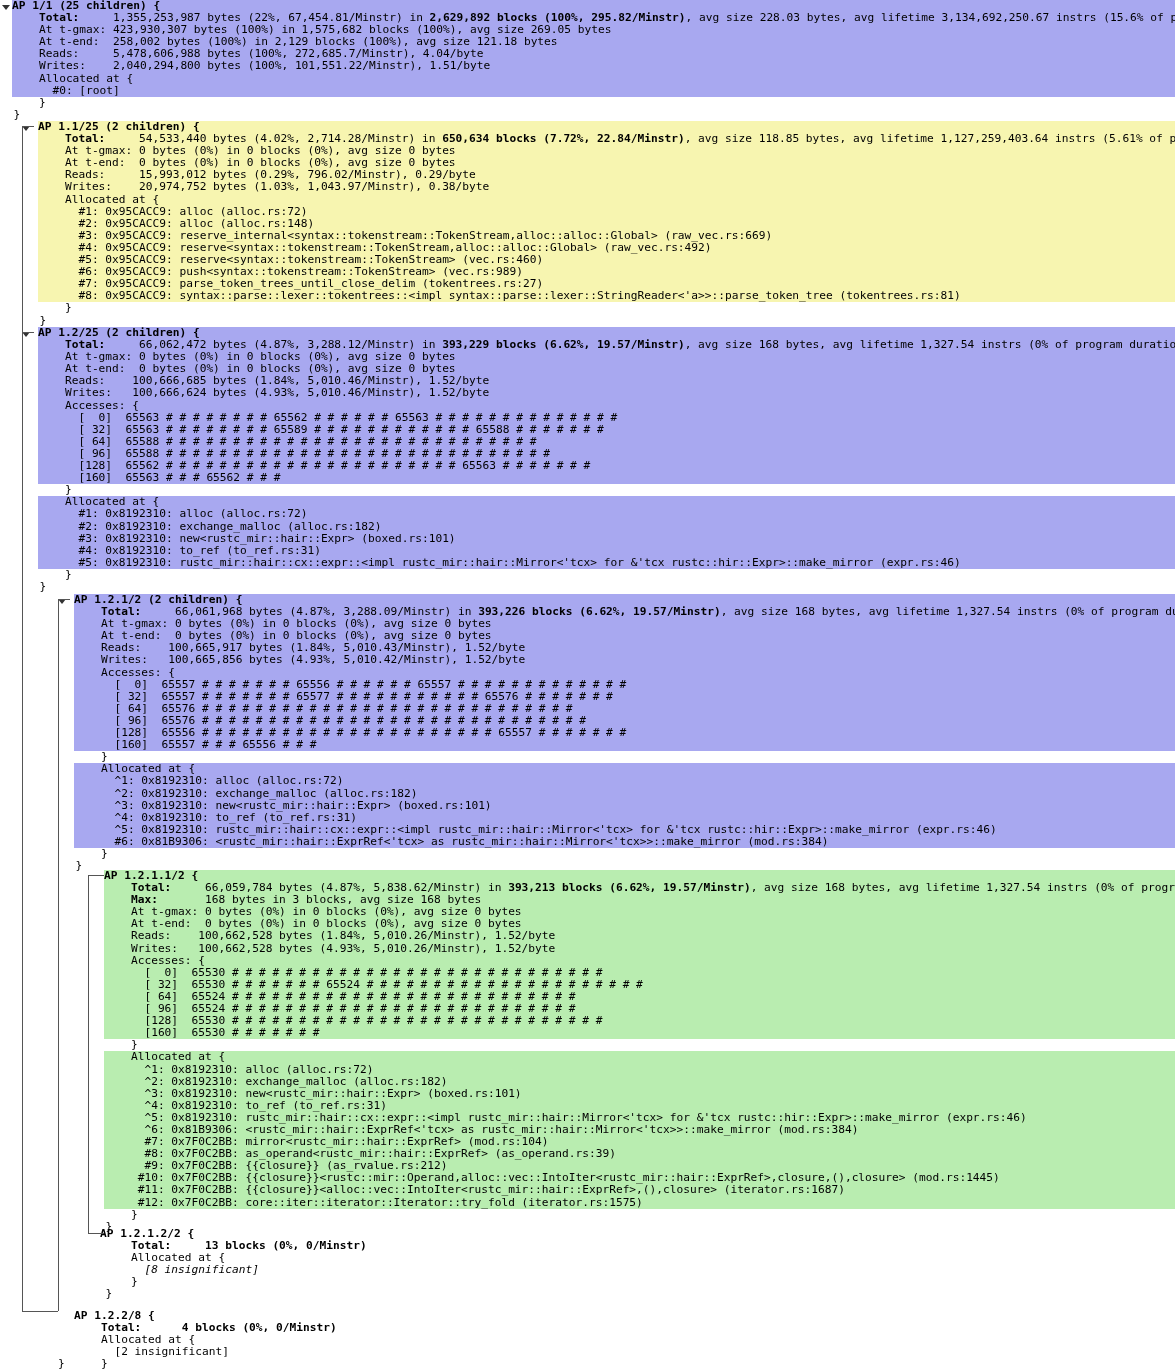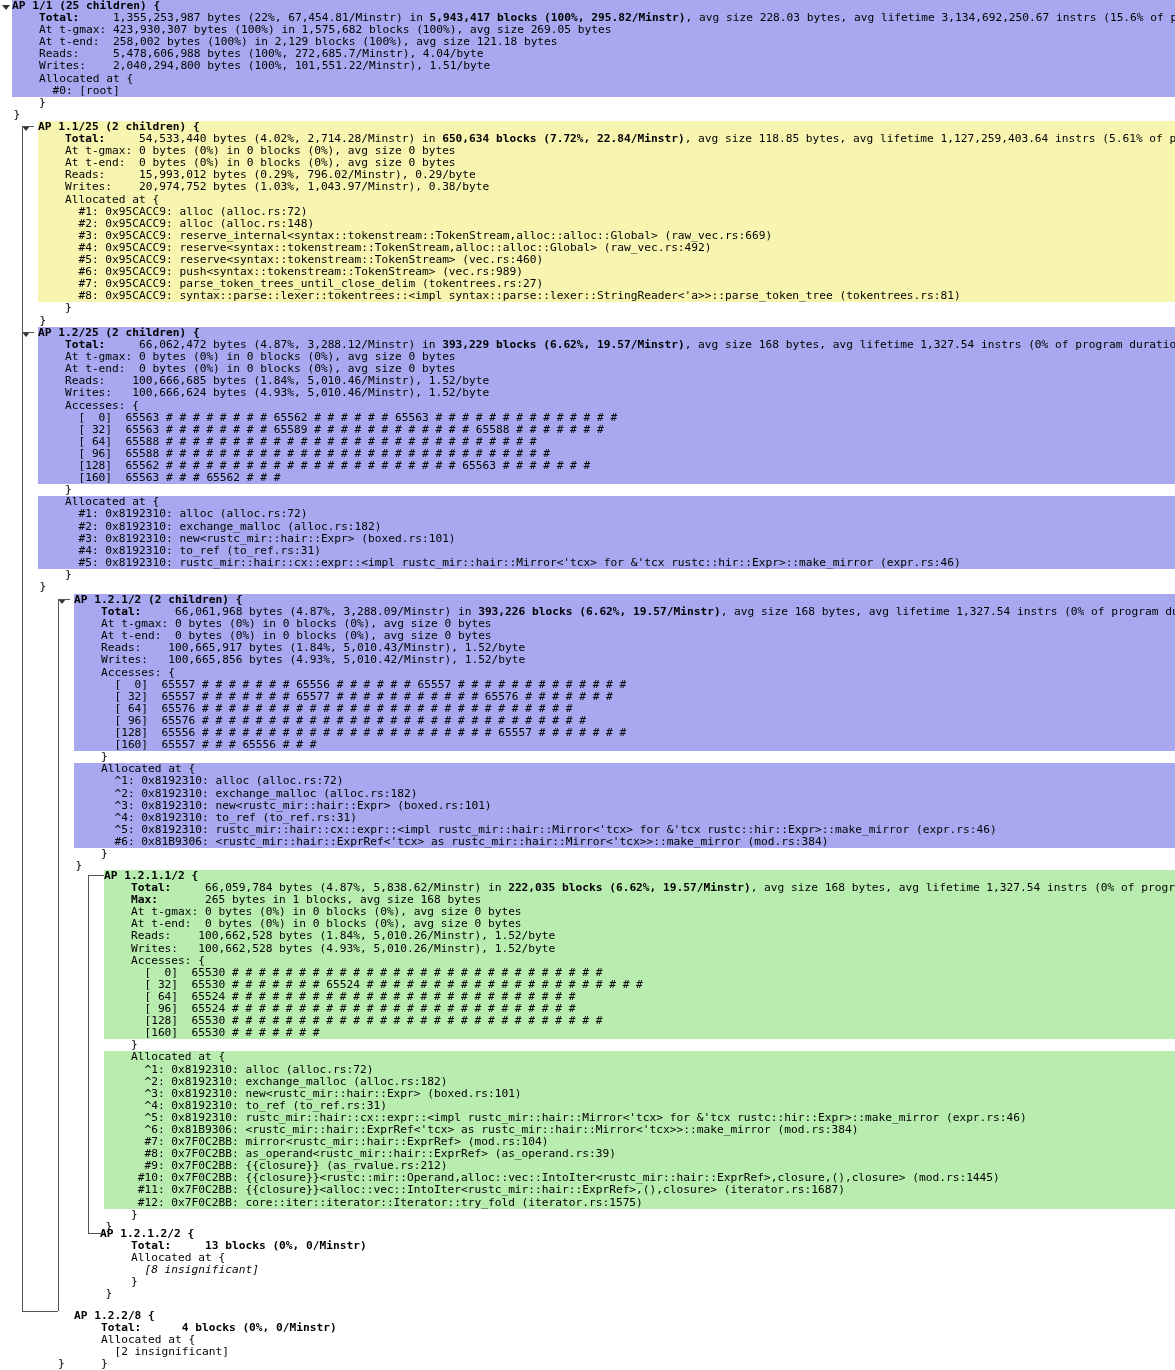--- a/index.html
+++ b/index.html
@@ -27,21 +27,21 @@
   .block{position:absolute;}
 </style>
 </head>
 <body>
 
 <div class="page">
 
   <div class="block" style="left:0px;top:0px;">
     <div class="tri down" style="position:absolute;left:2px;top:5px;"></div>
     <div class="line hl-blue b" style="margin-left:12px;">AP 1/1 (25 children) {</div>
-    <div class="line hl-blue" style="margin-left:12px;"><span class="b">    Total:  </span><span>   1,355,253,987 bytes (22%, 67,454.81/Minstr) in </span><span class="b">5,943,417 blocks (100%, 295.82/Minstr)</span><span>, avg size 228.03 bytes, avg lifetime 3,134,692,250.67 instrs (15.6% of program duration)</span></div>
+    <div class="line hl-blue" style="margin-left:12px;"><span class="b">    Total:  </span><span>   1,355,253,987 bytes (22%, 67,454.81/Minstr) in </span><span class="b">2,629,892 blocks (100%, 295.82/Minstr)</span><span>, avg size 228.03 bytes, avg lifetime 3,134,692,250.67 instrs (15.6% of program duration)</span></div>
     <div class="line hl-blue" style="margin-left:12px;">    At t-gmax: 423,930,307 bytes (100%) in 1,575,682 blocks (100%), avg size 269.05 bytes</div>
     <div class="line hl-blue" style="margin-left:12px;">    At t-end:  258,002 bytes (100%) in 2,129 blocks (100%), avg size 121.18 bytes</div>
     <div class="line hl-blue" style="margin-left:12px;">    Reads:     5,478,606,988 bytes (100%, 272,685.7/Minstr), 4.04/byte</div>
     <div class="line hl-blue" style="margin-left:12px;">    Writes:    2,040,294,800 bytes (100%, 101,551.22/Minstr), 1.51/byte</div>
     <div class="line hl-blue" style="margin-left:12px;">    Allocated at {</div>
     <div class="line hl-blue" style="margin-left:12px;">      #0: [root]</div>
     <div class="line" style="margin-left:12px;">    }</div>
     <div class="line" style="margin-left:0px;">  }</div>
   </div>
 
@@ -114,22 +114,22 @@
     <div class="line hl-blue" style="margin-left:16px;">      ^3: 0x8192310: new&lt;rustc_mir::hair::Expr&gt; (boxed.rs:101)</div>
     <div class="line hl-blue" style="margin-left:16px;">      ^4: 0x8192310: to_ref (to_ref.rs:31)</div>
     <div class="line hl-blue" style="margin-left:16px;">      ^5: 0x8192310: rustc_mir::hair::cx::expr::&lt;impl rustc_mir::hair::Mirror&lt;'tcx&gt; for &amp;'tcx rustc::hir::Expr&gt;::make_mirror (expr.rs:46)</div>
     <div class="line hl-blue" style="margin-left:16px;">      #6: 0x81B9306: &lt;rustc_mir::hair::ExprRef&lt;'tcx&gt; as rustc_mir::hair::Mirror&lt;'tcx&gt;&gt;::make_mirror (mod.rs:384)</div>
     <div class="line" style="margin-left:16px;">    }</div>
     <div class="line" style="margin-left:4px;">  }</div>
   </div>
 
   <div class="block" style="left:88px;top:870px;">
     <div class="line hl-green b" style="margin-left:16px;">AP 1.2.1.1/2 {</div>
-    <div class="line hl-green" style="margin-left:16px;"><span class="b">    Total:  </span><span>   66,059,784 bytes (4.87%, 5,838.62/Minstr) in </span><span class="b">222,035 blocks (6.62%, 19.57/Minstr)</span><span>, avg size 168 bytes, avg lifetime 1,327.54 instrs (0% of program duration)</span></div>
-    <div class="line hl-green" style="margin-left:16px;"><span class="b">    Max:    </span><span>   265 bytes in 1 blocks, avg size 168 bytes</span></div>
+    <div class="line hl-green" style="margin-left:16px;"><span class="b">    Total:  </span><span>   66,059,784 bytes (4.87%, 5,838.62/Minstr) in </span><span class="b">393,213 blocks (6.62%, 19.57/Minstr)</span><span>, avg size 168 bytes, avg lifetime 1,327.54 instrs (0% of program duration)</span></div>
+    <div class="line hl-green" style="margin-left:16px;"><span class="b">    Max:    </span><span>   168 bytes in 3 blocks, avg size 168 bytes</span></div>
     <div class="line hl-green" style="margin-left:16px;">    At t-gmax: 0 bytes (0%) in 0 blocks (0%), avg size 0 bytes</div>
     <div class="line hl-green" style="margin-left:16px;">    At t-end:  0 bytes (0%) in 0 blocks (0%), avg size 0 bytes</div>
     <div class="line hl-green" style="margin-left:16px;">    Reads:    100,662,528 bytes (1.84%, 5,010.26/Minstr), 1.52/byte</div>
     <div class="line hl-green" style="margin-left:16px;">    Writes:   100,662,528 bytes (4.93%, 5,010.26/Minstr), 1.52/byte</div>
     <div class="line hl-green" style="margin-left:16px;">    Accesses: {</div>
     <div class="line hl-green" style="margin-left:16px;">      [  0]  65530 # # # # # # # # # # # # # # # # # # # # # # # # # # # #</div>
     <div class="line hl-green" style="margin-left:16px;">      [ 32]  65530 # # # # # # # 65524 # # # # # # # # # # # # # # # # # # # # #</div>
     <div class="line hl-green" style="margin-left:16px;">      [ 64]  65524 # # # # # # # # # # # # # # # # # # # # # # # # # #</div>
     <div class="line hl-green" style="margin-left:16px;">      [ 96]  65524 # # # # # # # # # # # # # # # # # # # # # # # # # #</div>
     <div class="line hl-green" style="margin-left:16px;">      [128]  65530 # # # # # # # # # # # # # # # # # # # # # # # # # # # #</div>

